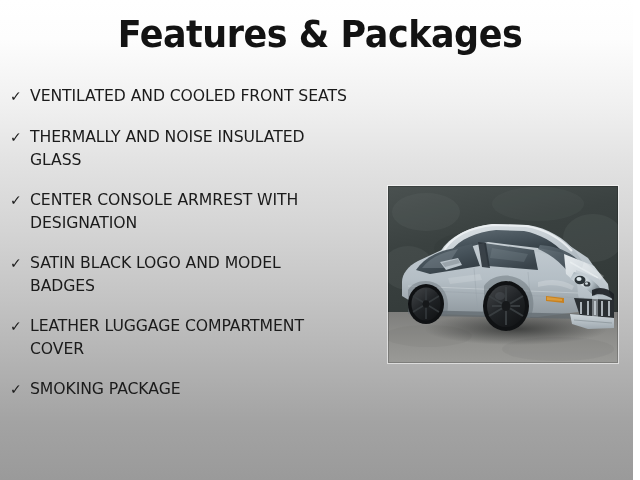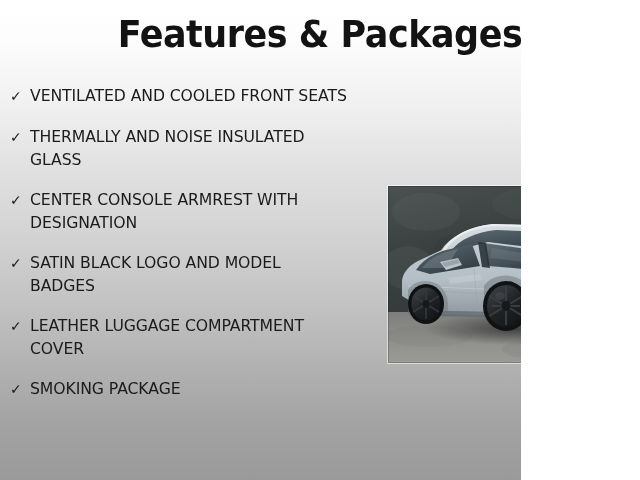--- a/index.html
+++ b/index.html
@@ -8,21 +8,21 @@
   }
   body {
     width: 640px;
     height: 480px;
     overflow: hidden;
     font-family: "Liberation Sans", sans-serif;
   }
 
   #slide {
     position: relative;
-    width: 521px;
+    width: 633px;
     height: 480px;
     background: linear-gradient(to bottom,
         #ffffff 0%,
         #fdfdfd 8%,
         #f0f0f0 22%,
         #e2e2e2 34%,
         #d4d4d4 48%,
         #c4c4c4 62%,
         #b2b2b2 76%,
         #a3a3a3 88%,

